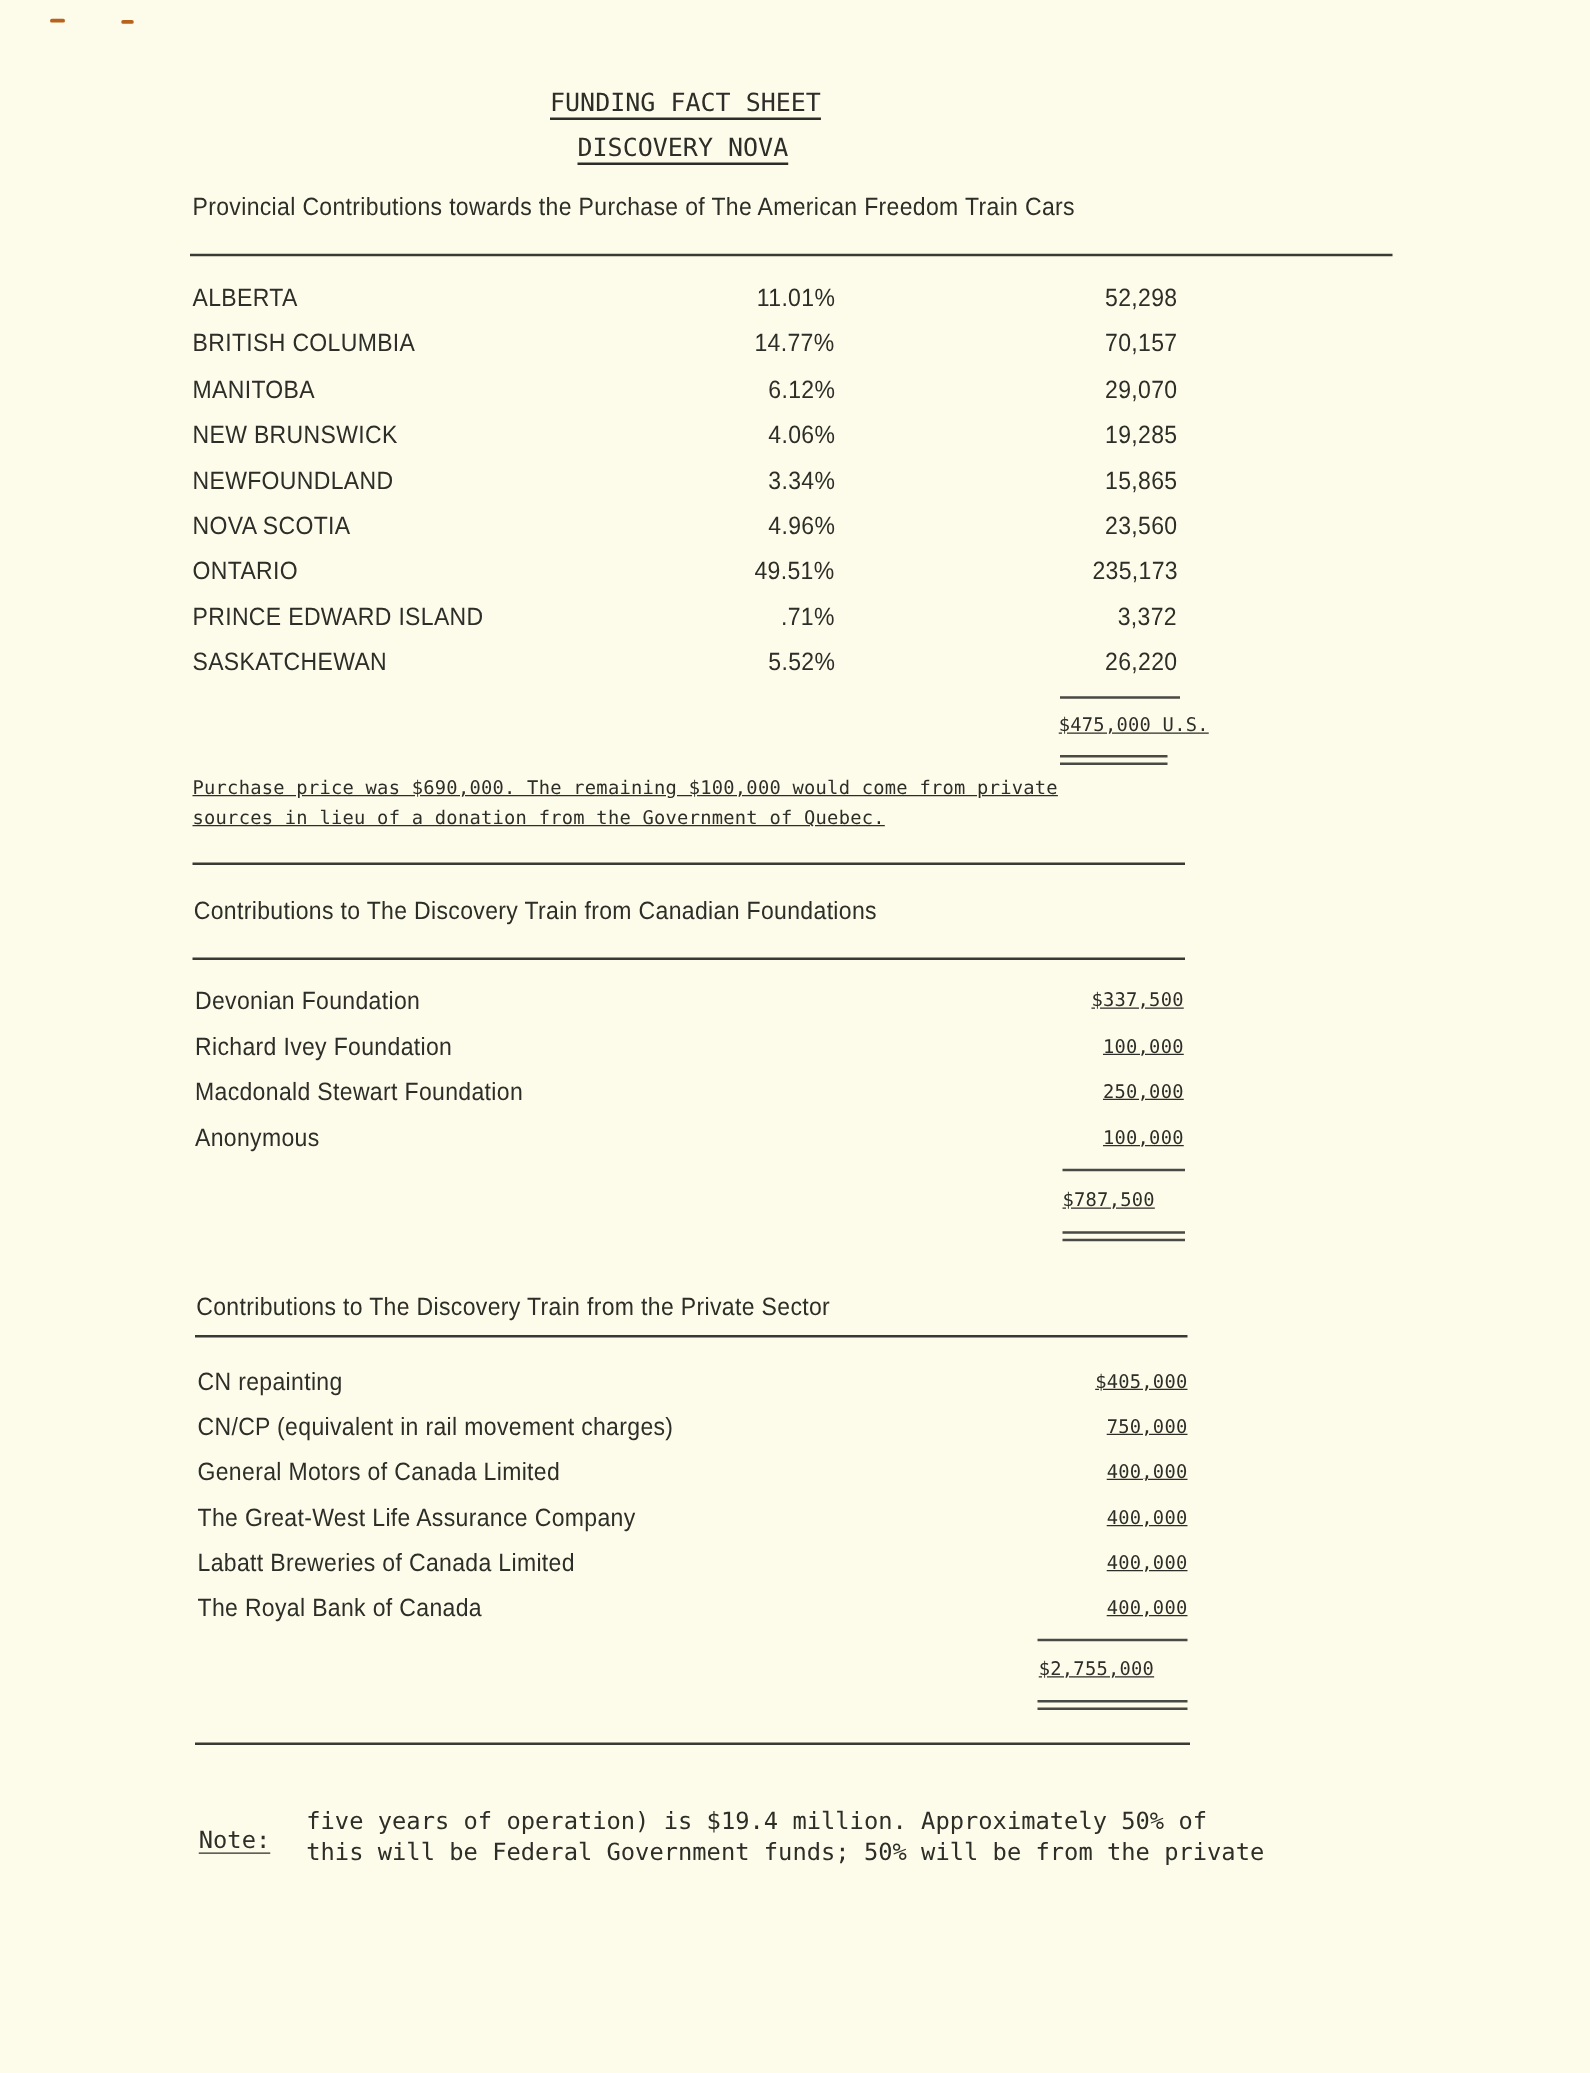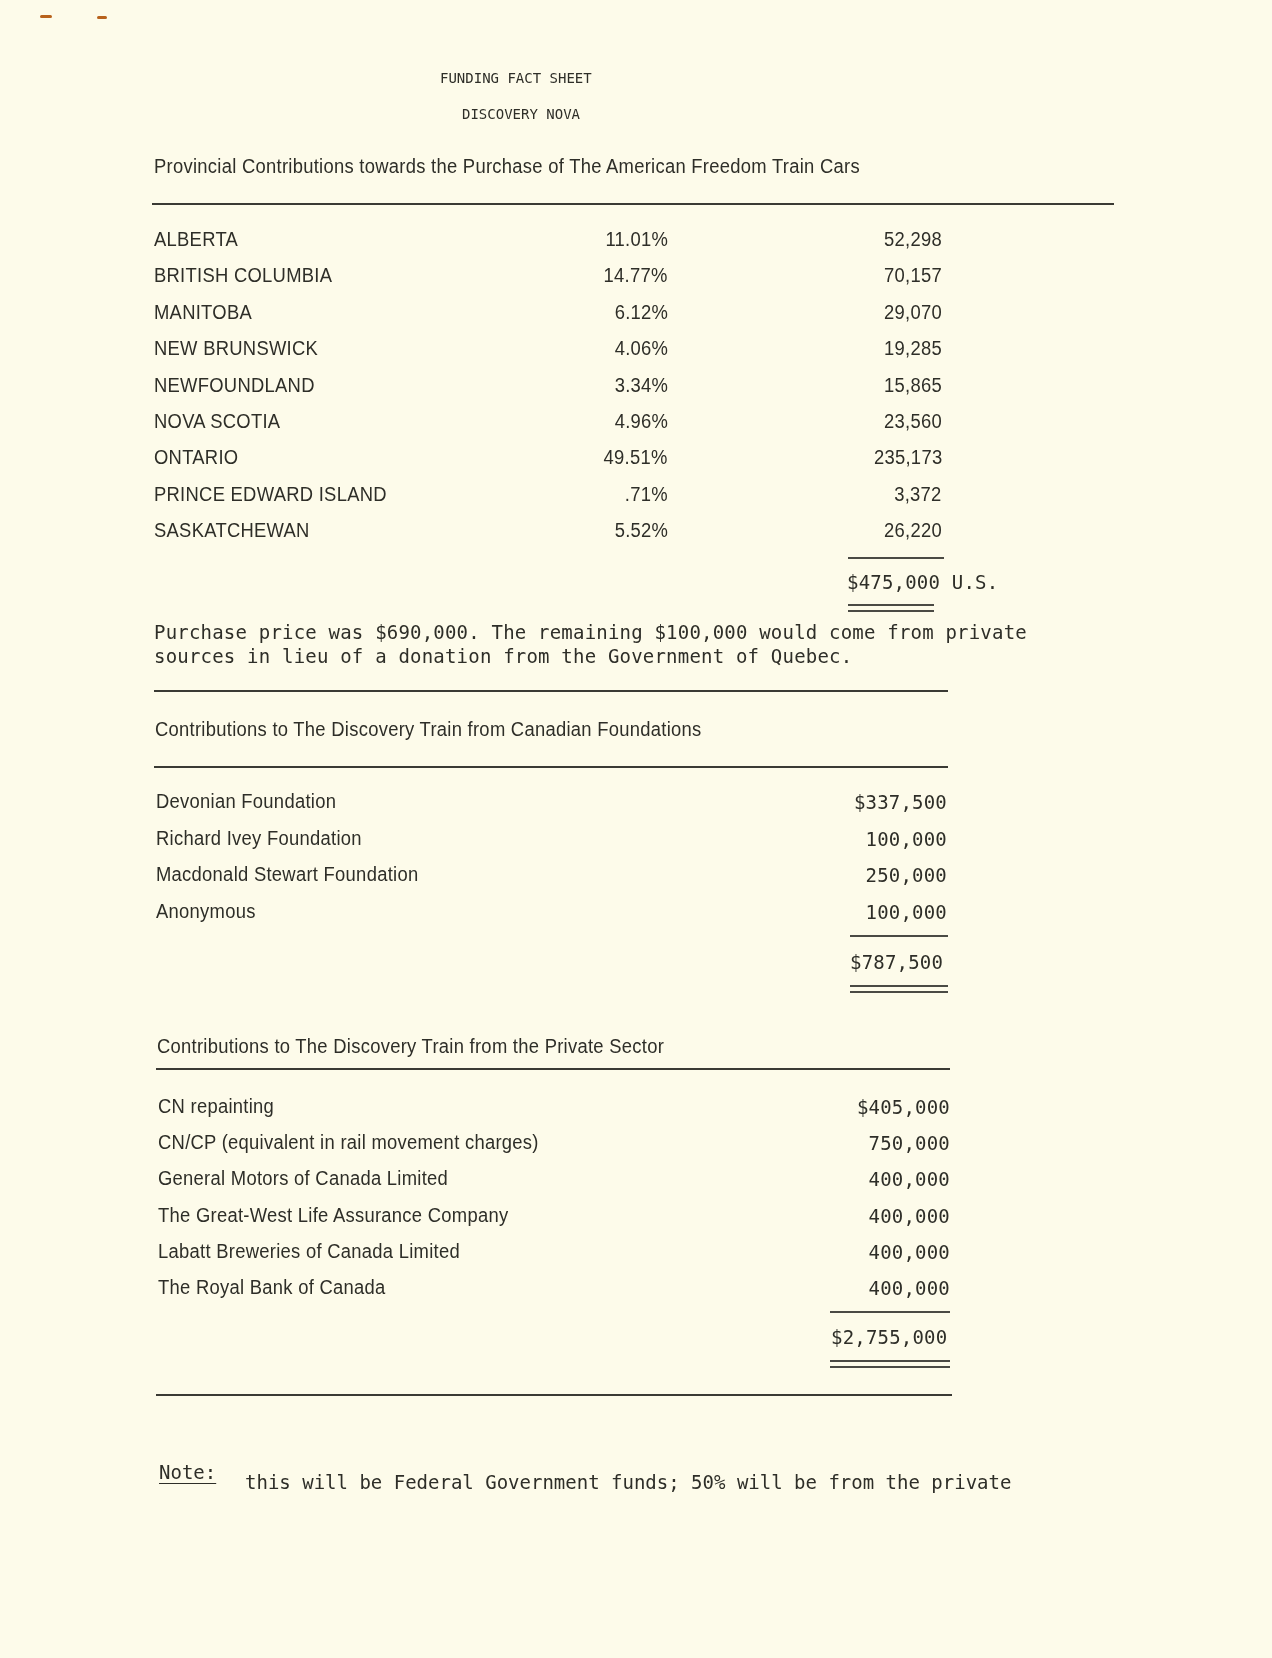--- a/index.html
+++ b/index.html
@@ -6,23 +6,23 @@
     body {
       width: 1272px; height: 1658px;
       background: #fdfbea;
       position: relative;
       overflow: hidden;
       color: #2e2e28;
       font-family: "DejaVu Sans Mono", "Liberation Mono", monospace;
     }
     .page { position: absolute; left: 0; top: 0; width: 1272px; height: 1658px; }
     .abs { position: absolute; white-space: nowrap; }
-    .t { font-size: 19px; letter-spacing: 0.2px; }
+    .t { font-size: 15px; letter-spacing: 0.2px; text-decoration: underline; }
     .narrow { font-family: "Liberation Sans", sans-serif; font-size: 20px; transform: scaleX(0.92); transform-origin: left center; letter-spacing: 0.3px; }
-    .title { font-size: 14px; text-underline-offset: 5px; }
+    .title { font-size: 20px; text-decoration: underline; text-underline-offset: 5px; }
     .rule { position: absolute; height: 2px; background: #3a3a34; }
     .rule-thin { position: absolute; height: 1.5px; background: #4a4a44; }
     .right { text-align: right; }
     .stain { position: absolute; height: 3px; border-radius: 2px; background: #b8621c; }
     .note-text { font-size: 19px; line-height: 25px; }
     .note-label { text-decoration: underline; text-underline-offset: 4px; margin-top: 40px; }
   </style>
 </head>
 <body>
 
@@ -153,14 +153,15 @@
     </div>
 
   <div class="rule-thin" style="left:830px;top:1311px;width:120px;"></div>
   <div class="abs t" style="left:831px;top:1326px;">$2,755,000</div>
   <div class="rule-thin" style="left:830px;top:1360px;width:120px;"></div>
   <div class="rule-thin" style="left:830px;top:1366px;width:120px;"></div>
 
   <div class="rule" style="left:156px;top:1394px;width:796px;"></div>
 
   <div class="abs note-text note-label" style="left:159px;top:1420px;">Note:</div>
+  <div class="abs note-text" style="left:245px;top:1445px;">five years of operation) is $19.4 million.  Approximately 50% of</div>
   <div class="abs note-text" style="left:245px;top:1470px;">this will be Federal Government funds; 50% will be from the private</div>
 </div>
 
 </body></html>

